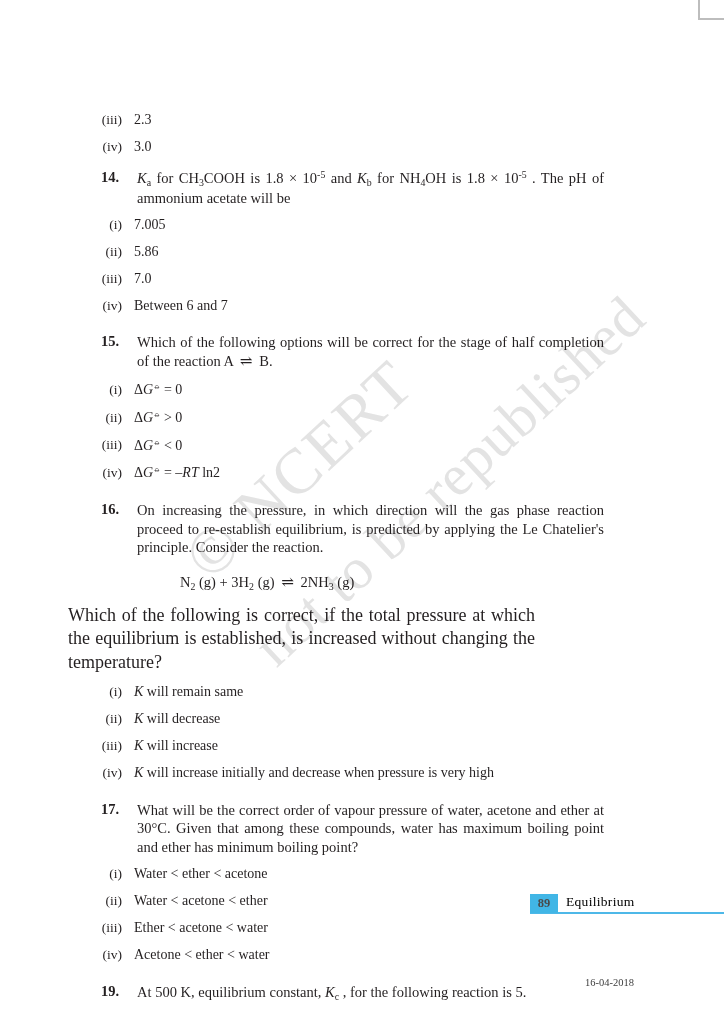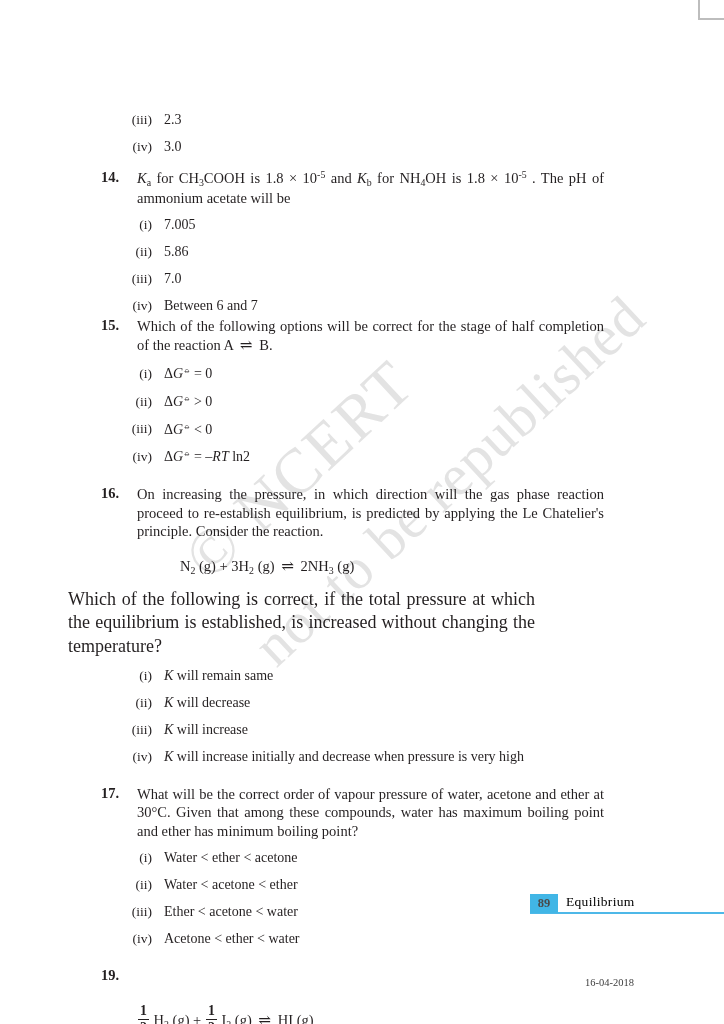--- a/index.html
+++ b/index.html
@@ -113,21 +113,21 @@
     min-width: 38px;
     text-align: right;
     padding-right: 12px;
     font-size: 13.5px;
   }
   .opt-text {
     font-size: 14px;
   }
   .opts {
     margin-top: 7px;
-    padding-left: 114px;
+    padding-left: 84px;
   }
   .opts .opt-row {
     margin-top: 0;
     margin-bottom: 11px;
   }
   .opts .opt-row:last-child { margin-bottom: 0; }
 
   .sub {
     font-size: 0.68em;
     vertical-align: -0.28em;
@@ -286,21 +286,21 @@
           <span class="opt-label">(iii)</span>
           <span class="opt-text">7.0</span>
         </div>
         <div class="opt-row">
           <span class="opt-label">(iv)</span>
           <span class="opt-text">Between 6 and 7</span>
         </div>
       </div>
     </div>
 
-    <div class="q-block" style="margin-top:3px">
+    <div class="q-block" style="margin-top:19px">
       <div class="q-row">
         <div class="q-num">15.</div>
         <div class="q-body justify"><span>Which of the following options will be correct for the stage of half completion of the reaction A </span><span class="eqarrow">⇌</span><span> B.</span></div>
       </div>
       <div class="opts" style="margin-top:10px">
         <div class="opt-row">
           <span class="opt-label">(i)</span>
           <span class="opt-text"><span>Δ</span><span class="ital">G</span><span class="stdstate">⦵</span><span> = 0</span></span>
         </div>
         <div class="opt-row">
@@ -366,20 +366,21 @@
         <div class="opt-row">
           <span class="opt-label">(iv)</span>
           <span class="opt-text">Acetone &lt; ether &lt; water</span>
         </div>
       </div>
     </div>
 
     <div class="q-block" style="margin-top:20px">
       <div class="q-row">
         <div class="q-num">19.</div>
+        <div class="q-body"><span>At 500 K, equilibrium constant, </span><span class="ital">K</span><span class="sub">c</span><span> , for the following reaction is 5.</span></div>
       </div>
 
       <div class="eq-line2" style="margin-top:20px">
         <span class="frac"><span class="num">1</span><span class="den">2</span></span><span> H</span><span class="sub">2</span><span> (g) + </span><span class="frac"><span class="num">1</span><span class="den">2</span></span><span> I</span><span class="sub">2</span><span> (g) </span><span class="eqarrow">⇌</span><span> HI (g)</span>
       </div>
 
     </div>
 
   </div>
 

